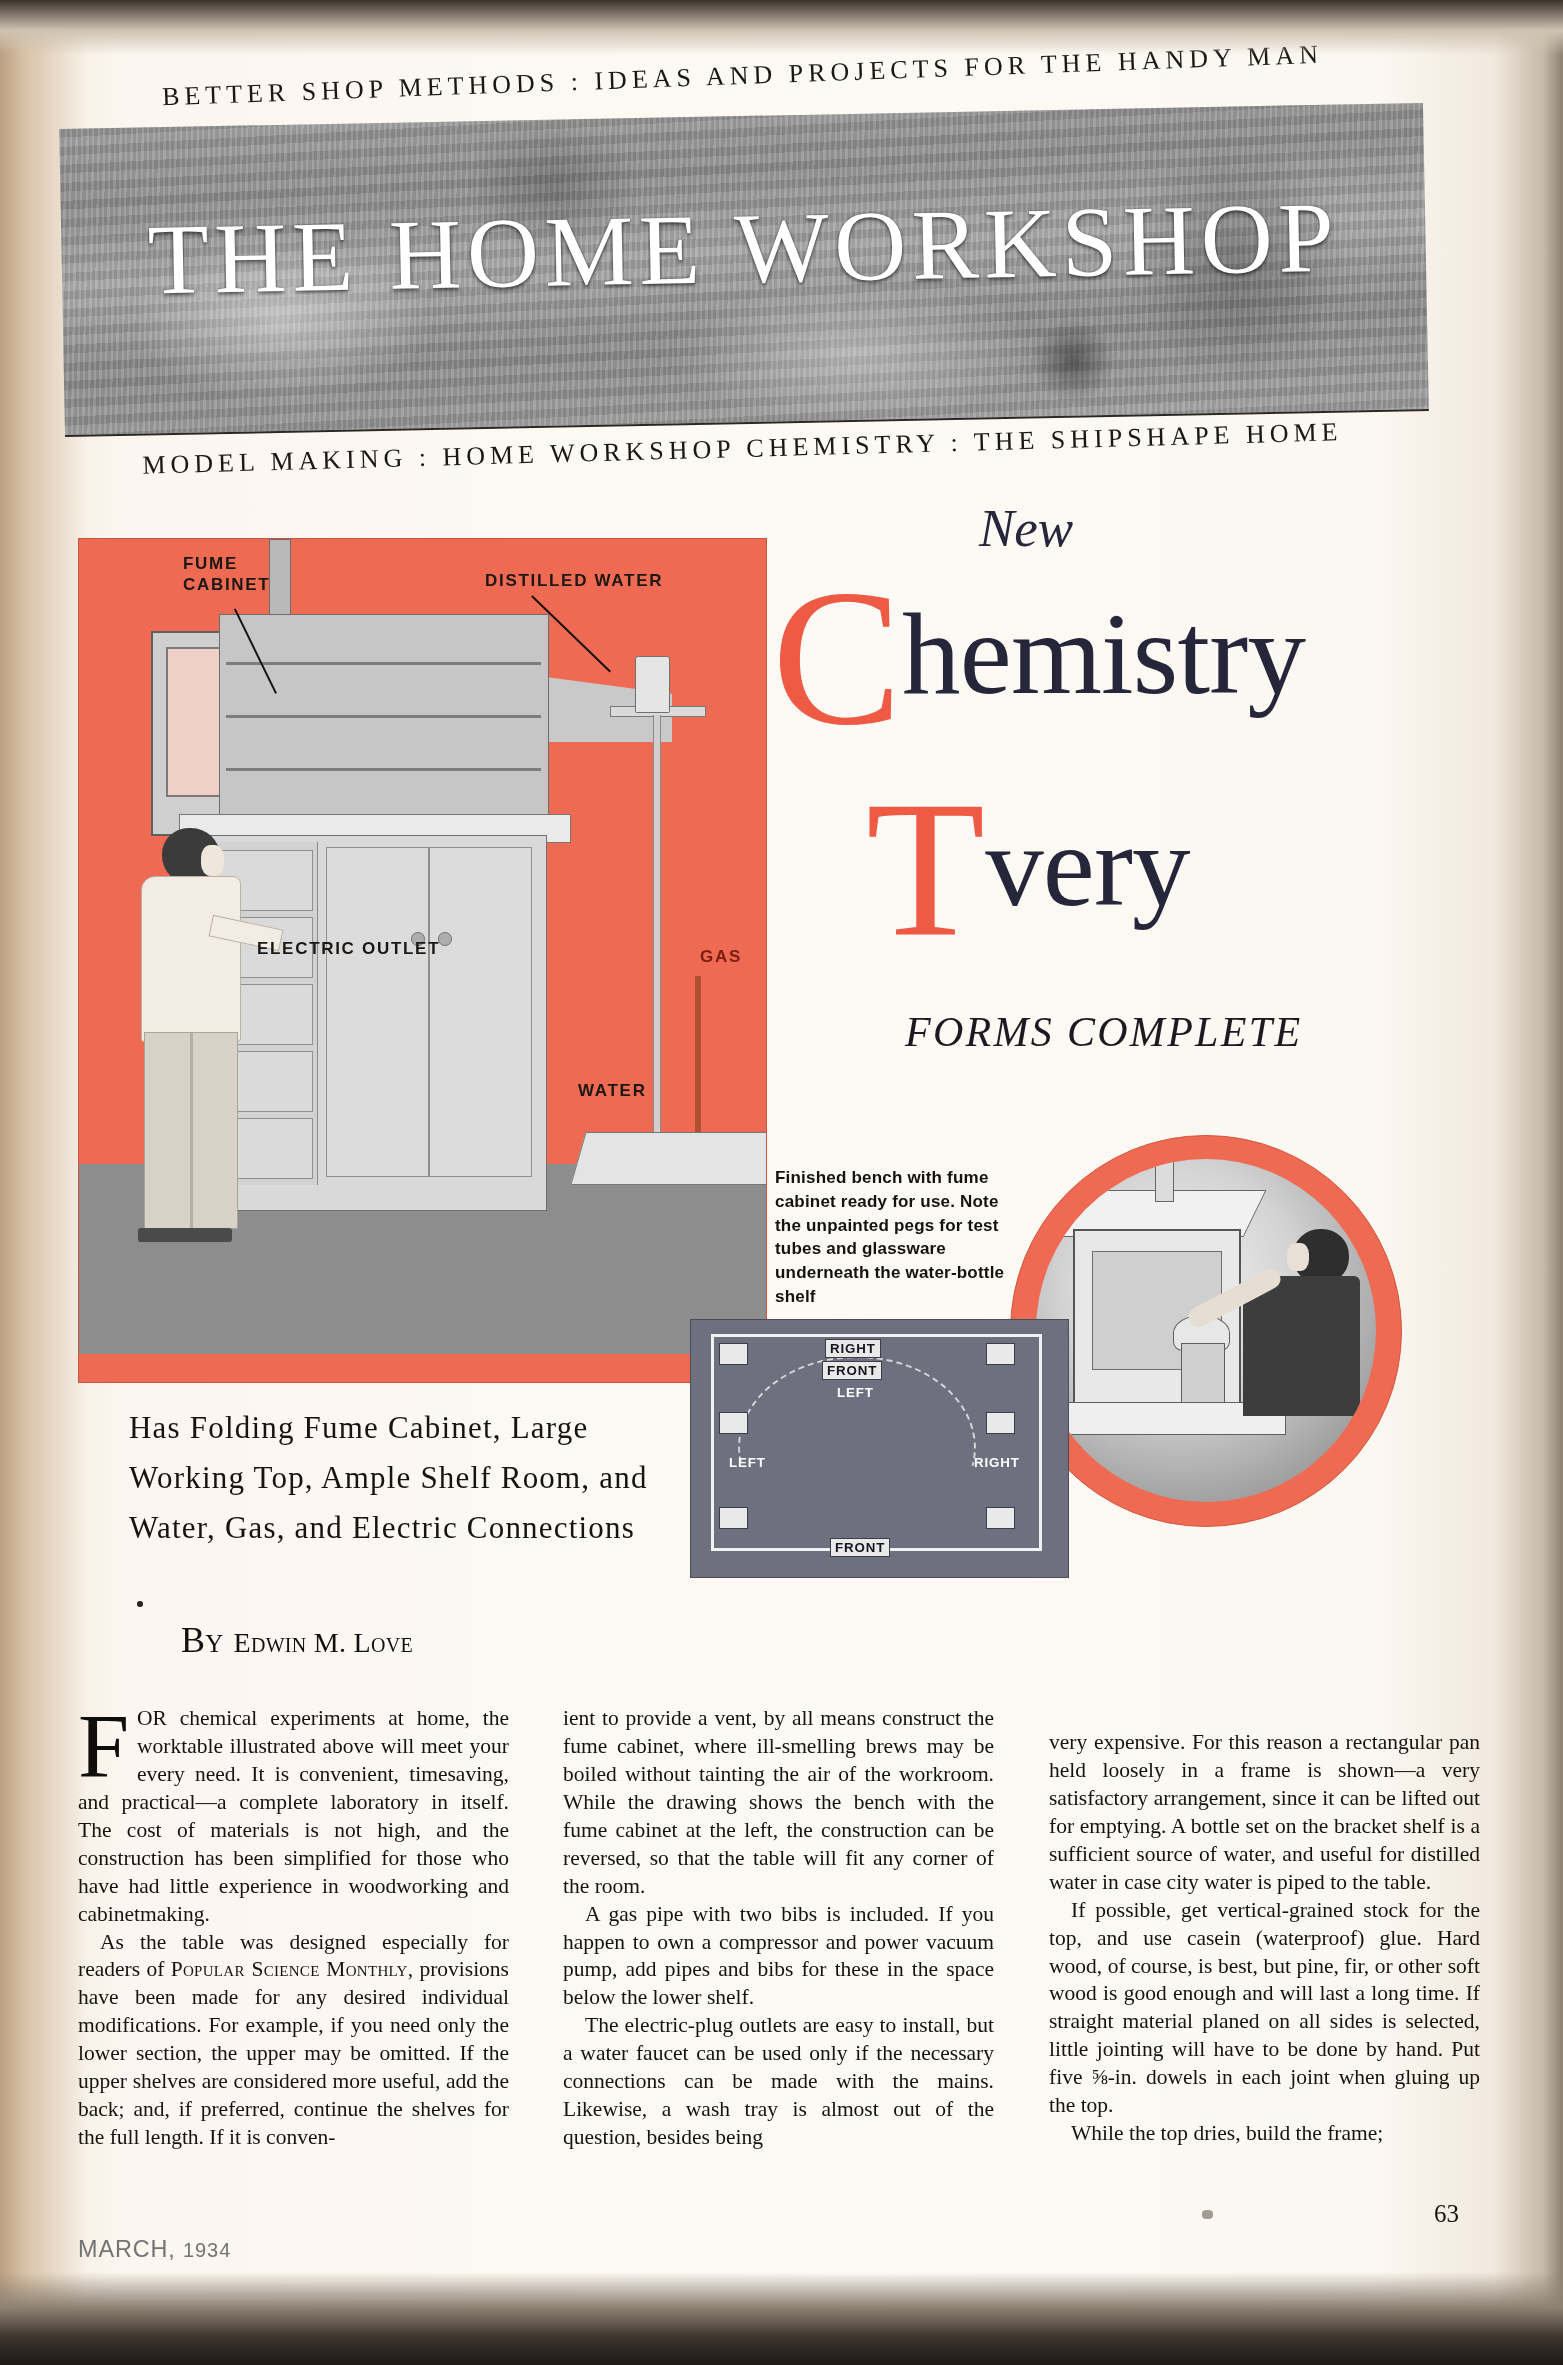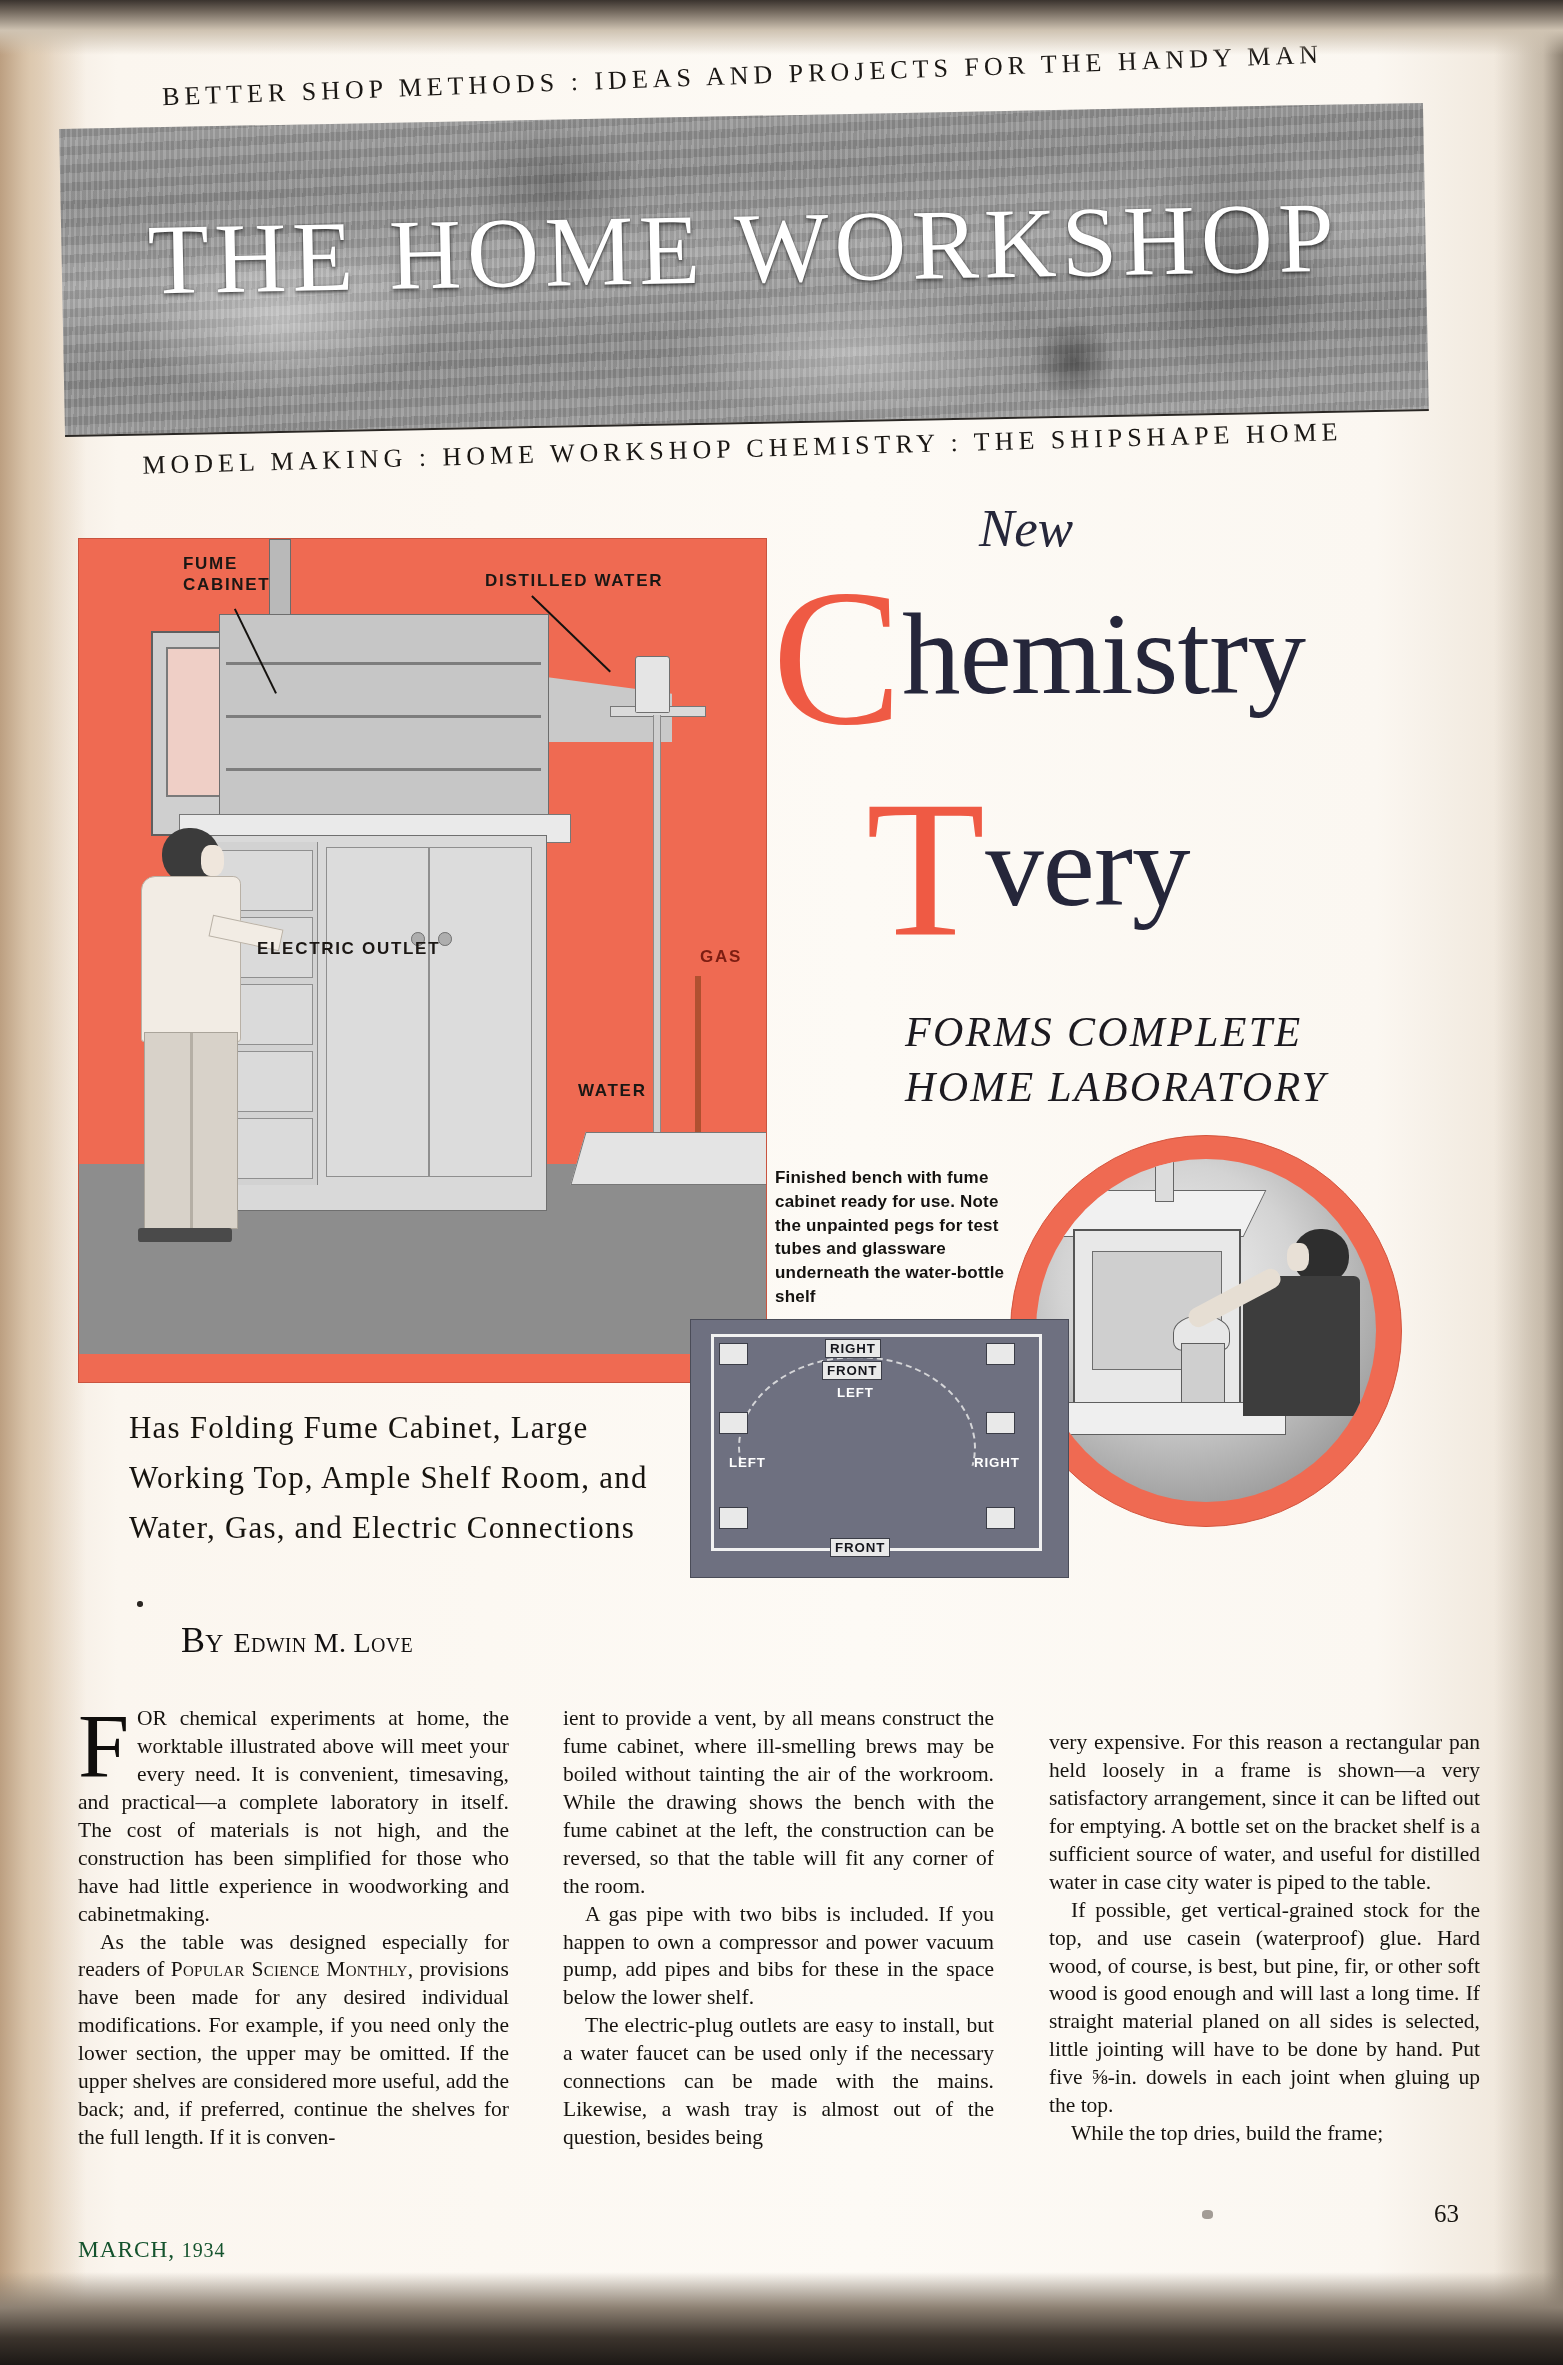--- a/index.html
+++ b/index.html
@@ -219,22 +219,22 @@
   .col p{margin:0;text-indent:22px;}
   .col p.first{text-indent:0;}
   .dropcap{
     float:left;font-size:92px;line-height:.80;padding:4.7px 7.8px 0 0;
     font-family:"Liberation Serif",serif;color:#100e0c;
   }
   .sc{font-variant:small-caps;letter-spacing:0.3px;}
 
   .footline{
     position:absolute;left:78px;top:2236px;
-    font-size:23.4px;letter-spacing:0.9px;color:#14532d;
-    font-family:Liberation Serif, serif;
+    font-size:23.4px;letter-spacing:0.9px;color:#737373;
+    font-family:Liberation Sans, sans-serif;
   }
   .footline .yr{font-size:20px;}
   .pagenum{
     position:absolute;left:1434px;top:2200px;font-size:25px;color:#17140f;
     font-family:"Liberation Serif",serif;
   }
   .speck{position:absolute;left:1202px;top:2210px;width:11px;height:9.4px;background:#5a5048;opacity:.55;border-radius:40%;}
 </style>
 </head>
 <body>
@@ -317,21 +317,20 @@
   <div class="titleblock">
     <div class="t-new">New</div>
     <div class="t-line1">
       <span class="cap">C</span><span class="rest">hemistry</span>
     </div>
     <div class="t-line2">
       <span class="cap">T</span><span class="rest">very</span>
     </div>
     <div class="t-sub">
       <div>FORMS COMPLETE</div>
-      <div>HOME LABORATORY</div>
     </div>
   </div>
 
   <div class="circ-caption">Finished bench with fume cabinet ready for use. Note the unpainted pegs for test tubes and glassware underneath the water-bottle shelf</div>
   <div class="circphoto">
     <div class="inner">
       <div class="cp-hood"></div>
       <div class="cp-stack"></div>
       <div class="cp-cab">
         <div class="cp-pane"></div>

